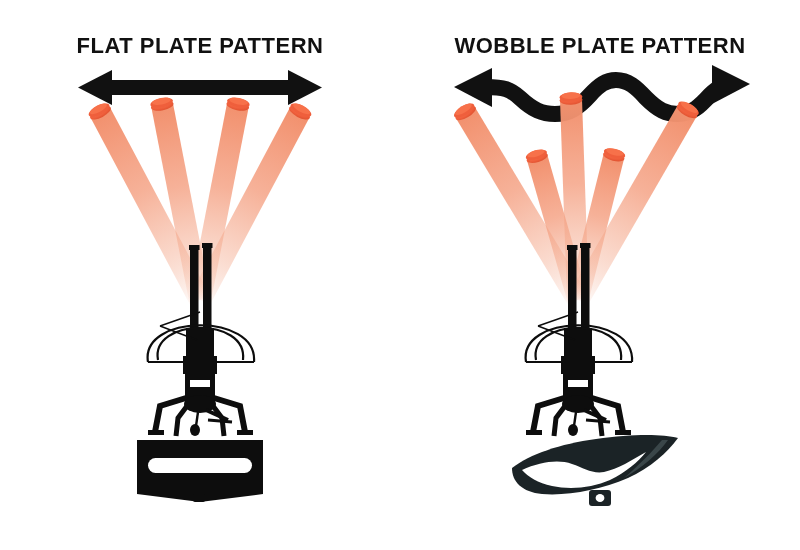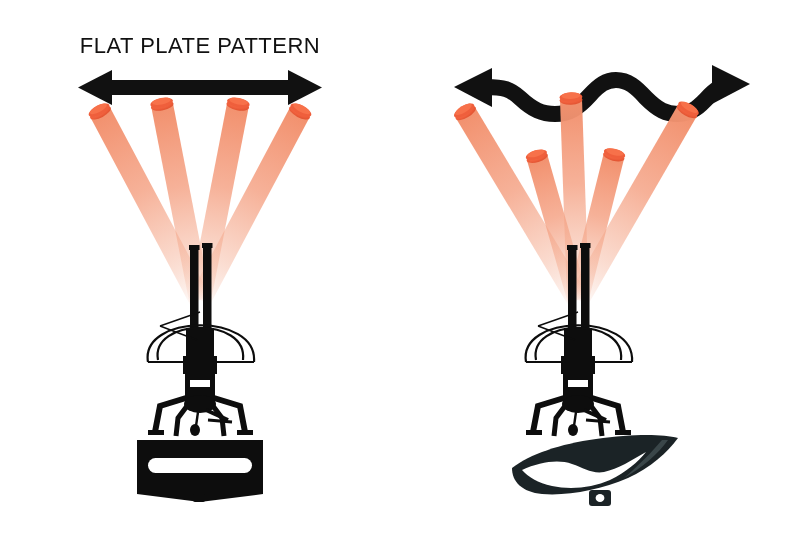--- a/index.html
+++ b/index.html
@@ -30,21 +30,21 @@
   #panel-flat  { left: 0; }
   #panel-wobble{ left: 400px; }
 
   .panel-title {
     position: absolute;
     top: 33px;
     left: 0;
     width: 400px;
     text-align: center;
     font-family: "Liberation Sans", sans-serif;
-    font-weight: normal;
+    font-weight: bold;
     font-size: 22px;
     letter-spacing: 0.5px;
     color: #111111;
     white-space: nowrap;
     -webkit-font-smoothing: antialiased;
   }
   .arrow-wrap {
     position: absolute;
     top: 62px;
     left: 0;
@@ -176,20 +176,21 @@
       <g>
         <path d="M 137 8 L 263 8 L 263 62 L 200 70 L 137 62 Z" fill="#0d0d0d"></path>
         <rect x="148" y="26" width="104" height="15" rx="7.5" fill="#ffffff"></rect>
         <rect x="193" y="62" width="12" height="8" rx="2" fill="#0d0d0d"></rect>
       </g>
     </svg>
   </div>
 
   <div class="panel" id="panel-wobble">
 
+    <div class="panel-title">WOBBLE PLATE PATTERN</div>
 
     <div class="arrow-wrap">
       <svg class="svg-layer" width="400" height="62" viewBox="0 0 400 62">
         <g fill="none" stroke="#111111" stroke-width="16" stroke-linecap="butt">
           <path d="M 86 25
                    C 104 25 110 27 120 36
                    C 133 48 142 52 155 52
                    C 170 52 179 45 190 33
                    C 199 23 206 18 216 18
                    C 228 18 236 25 246 36

